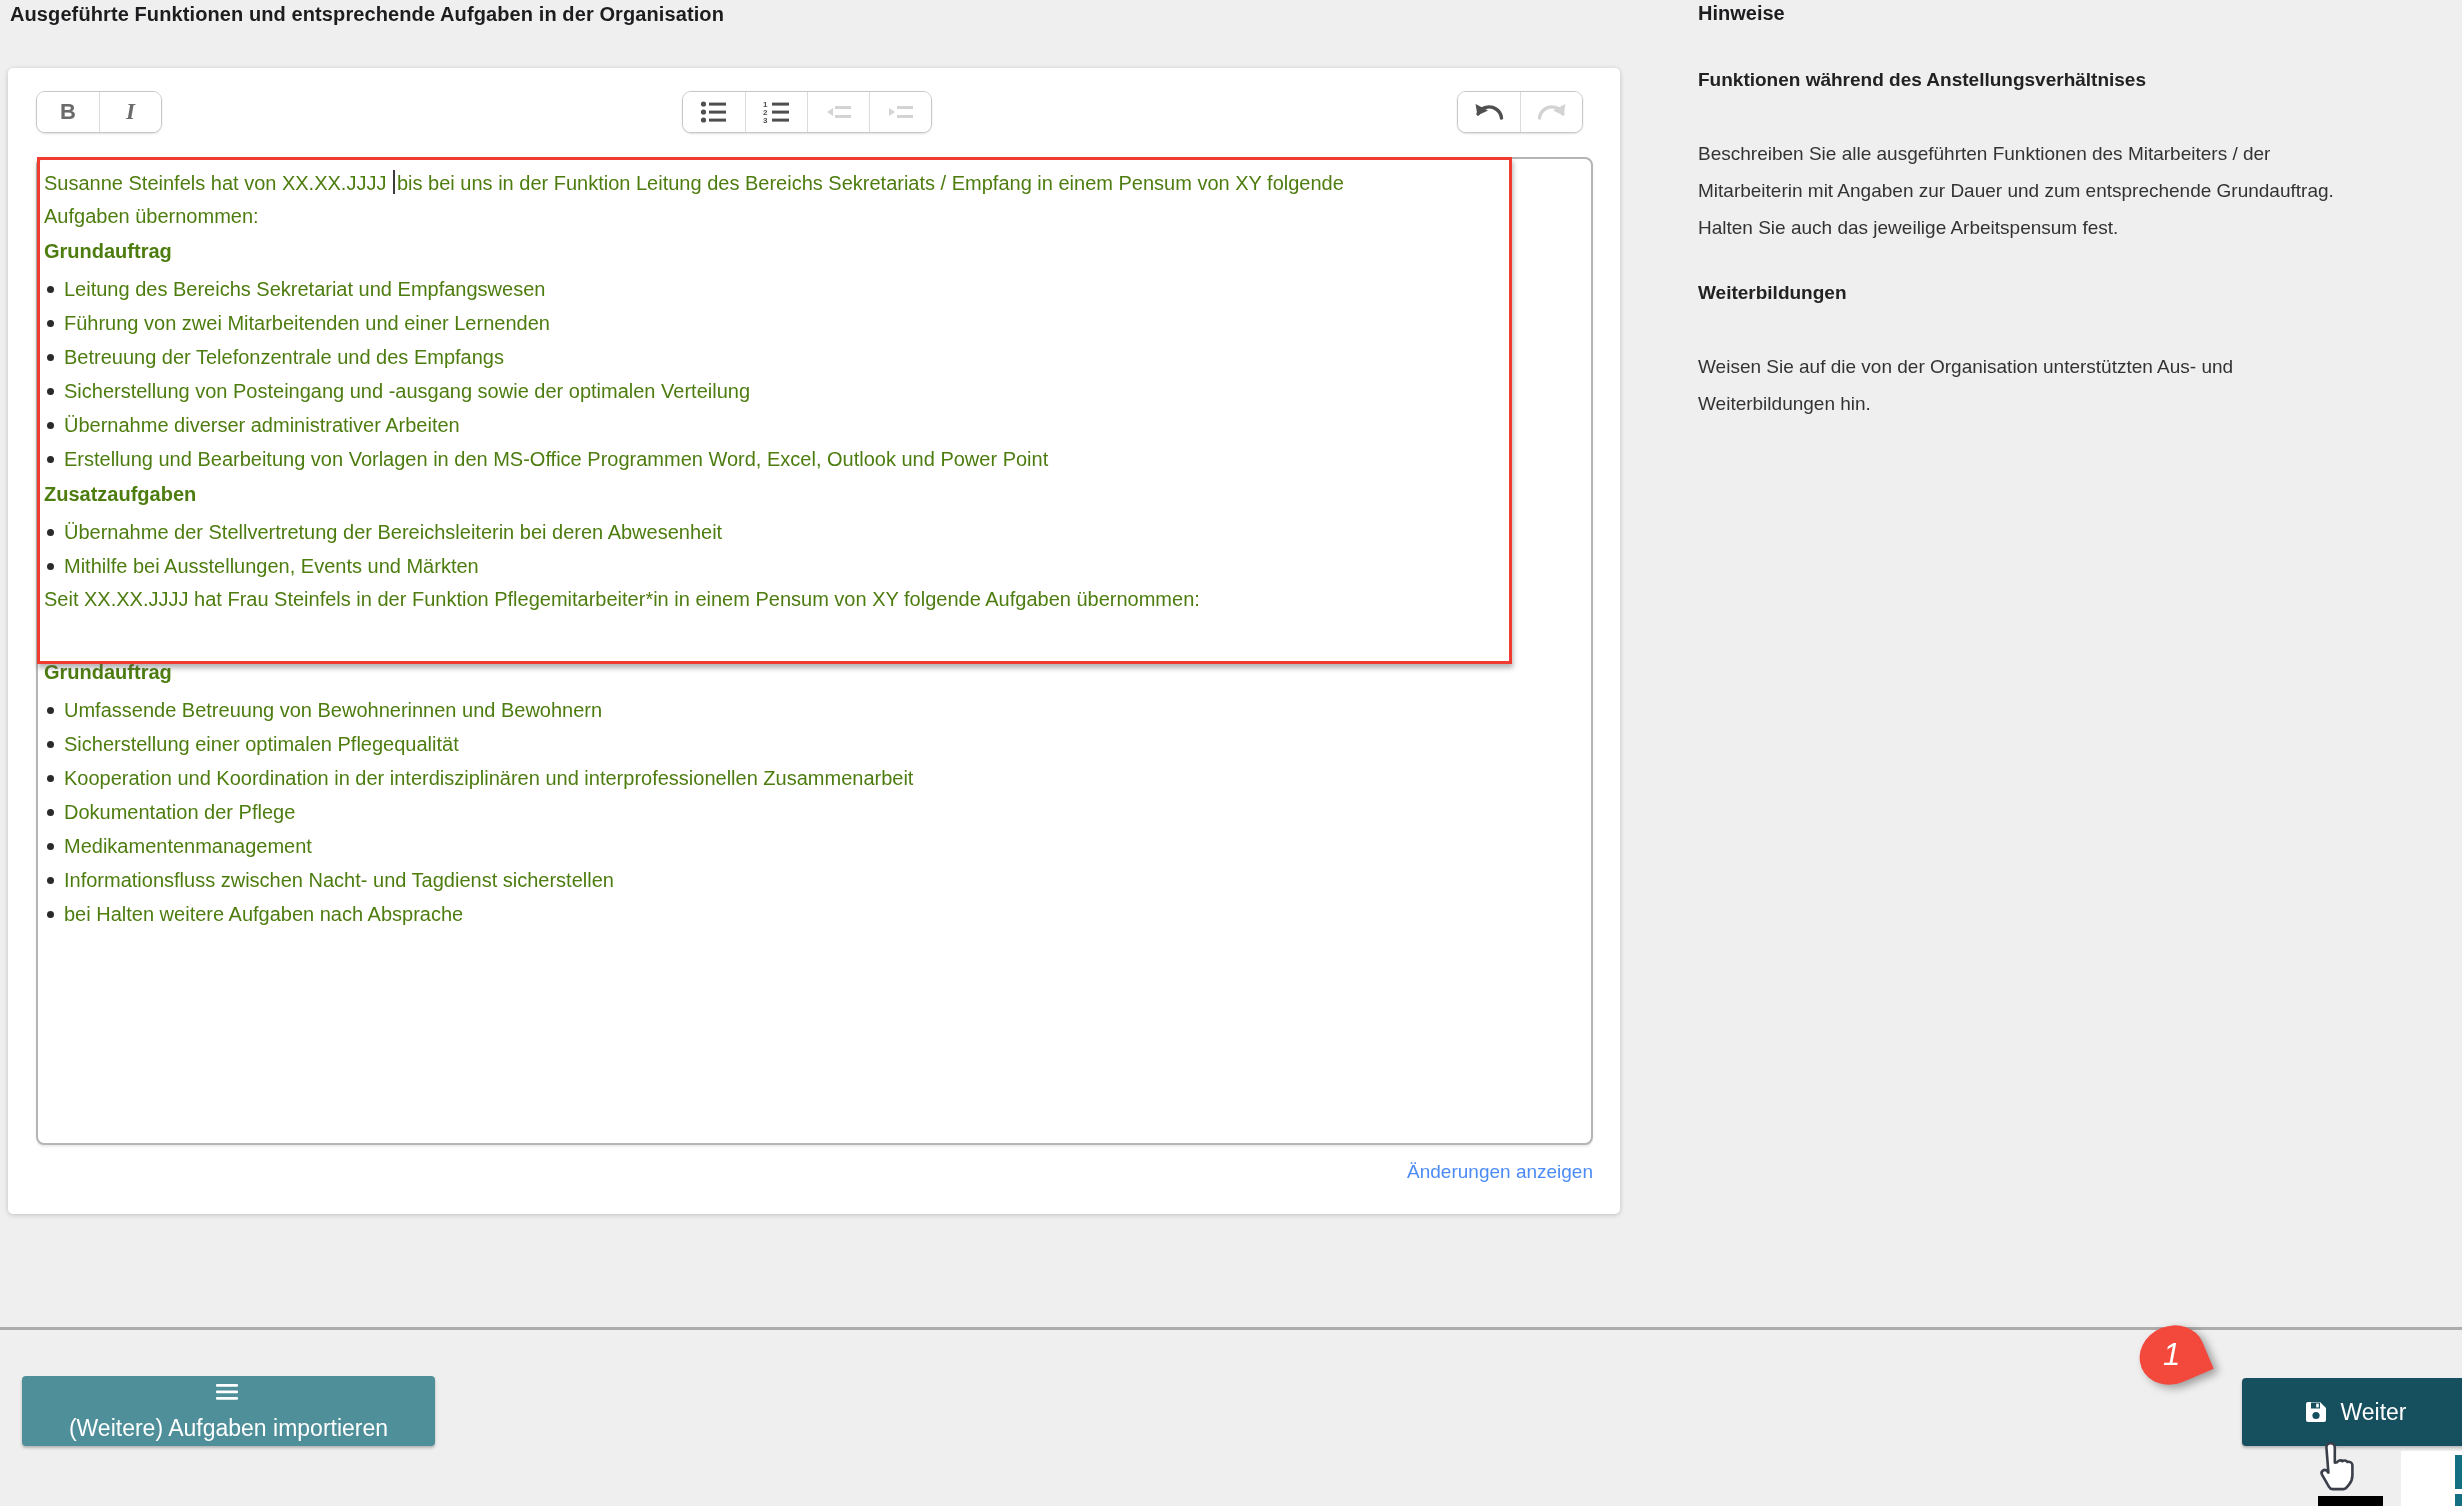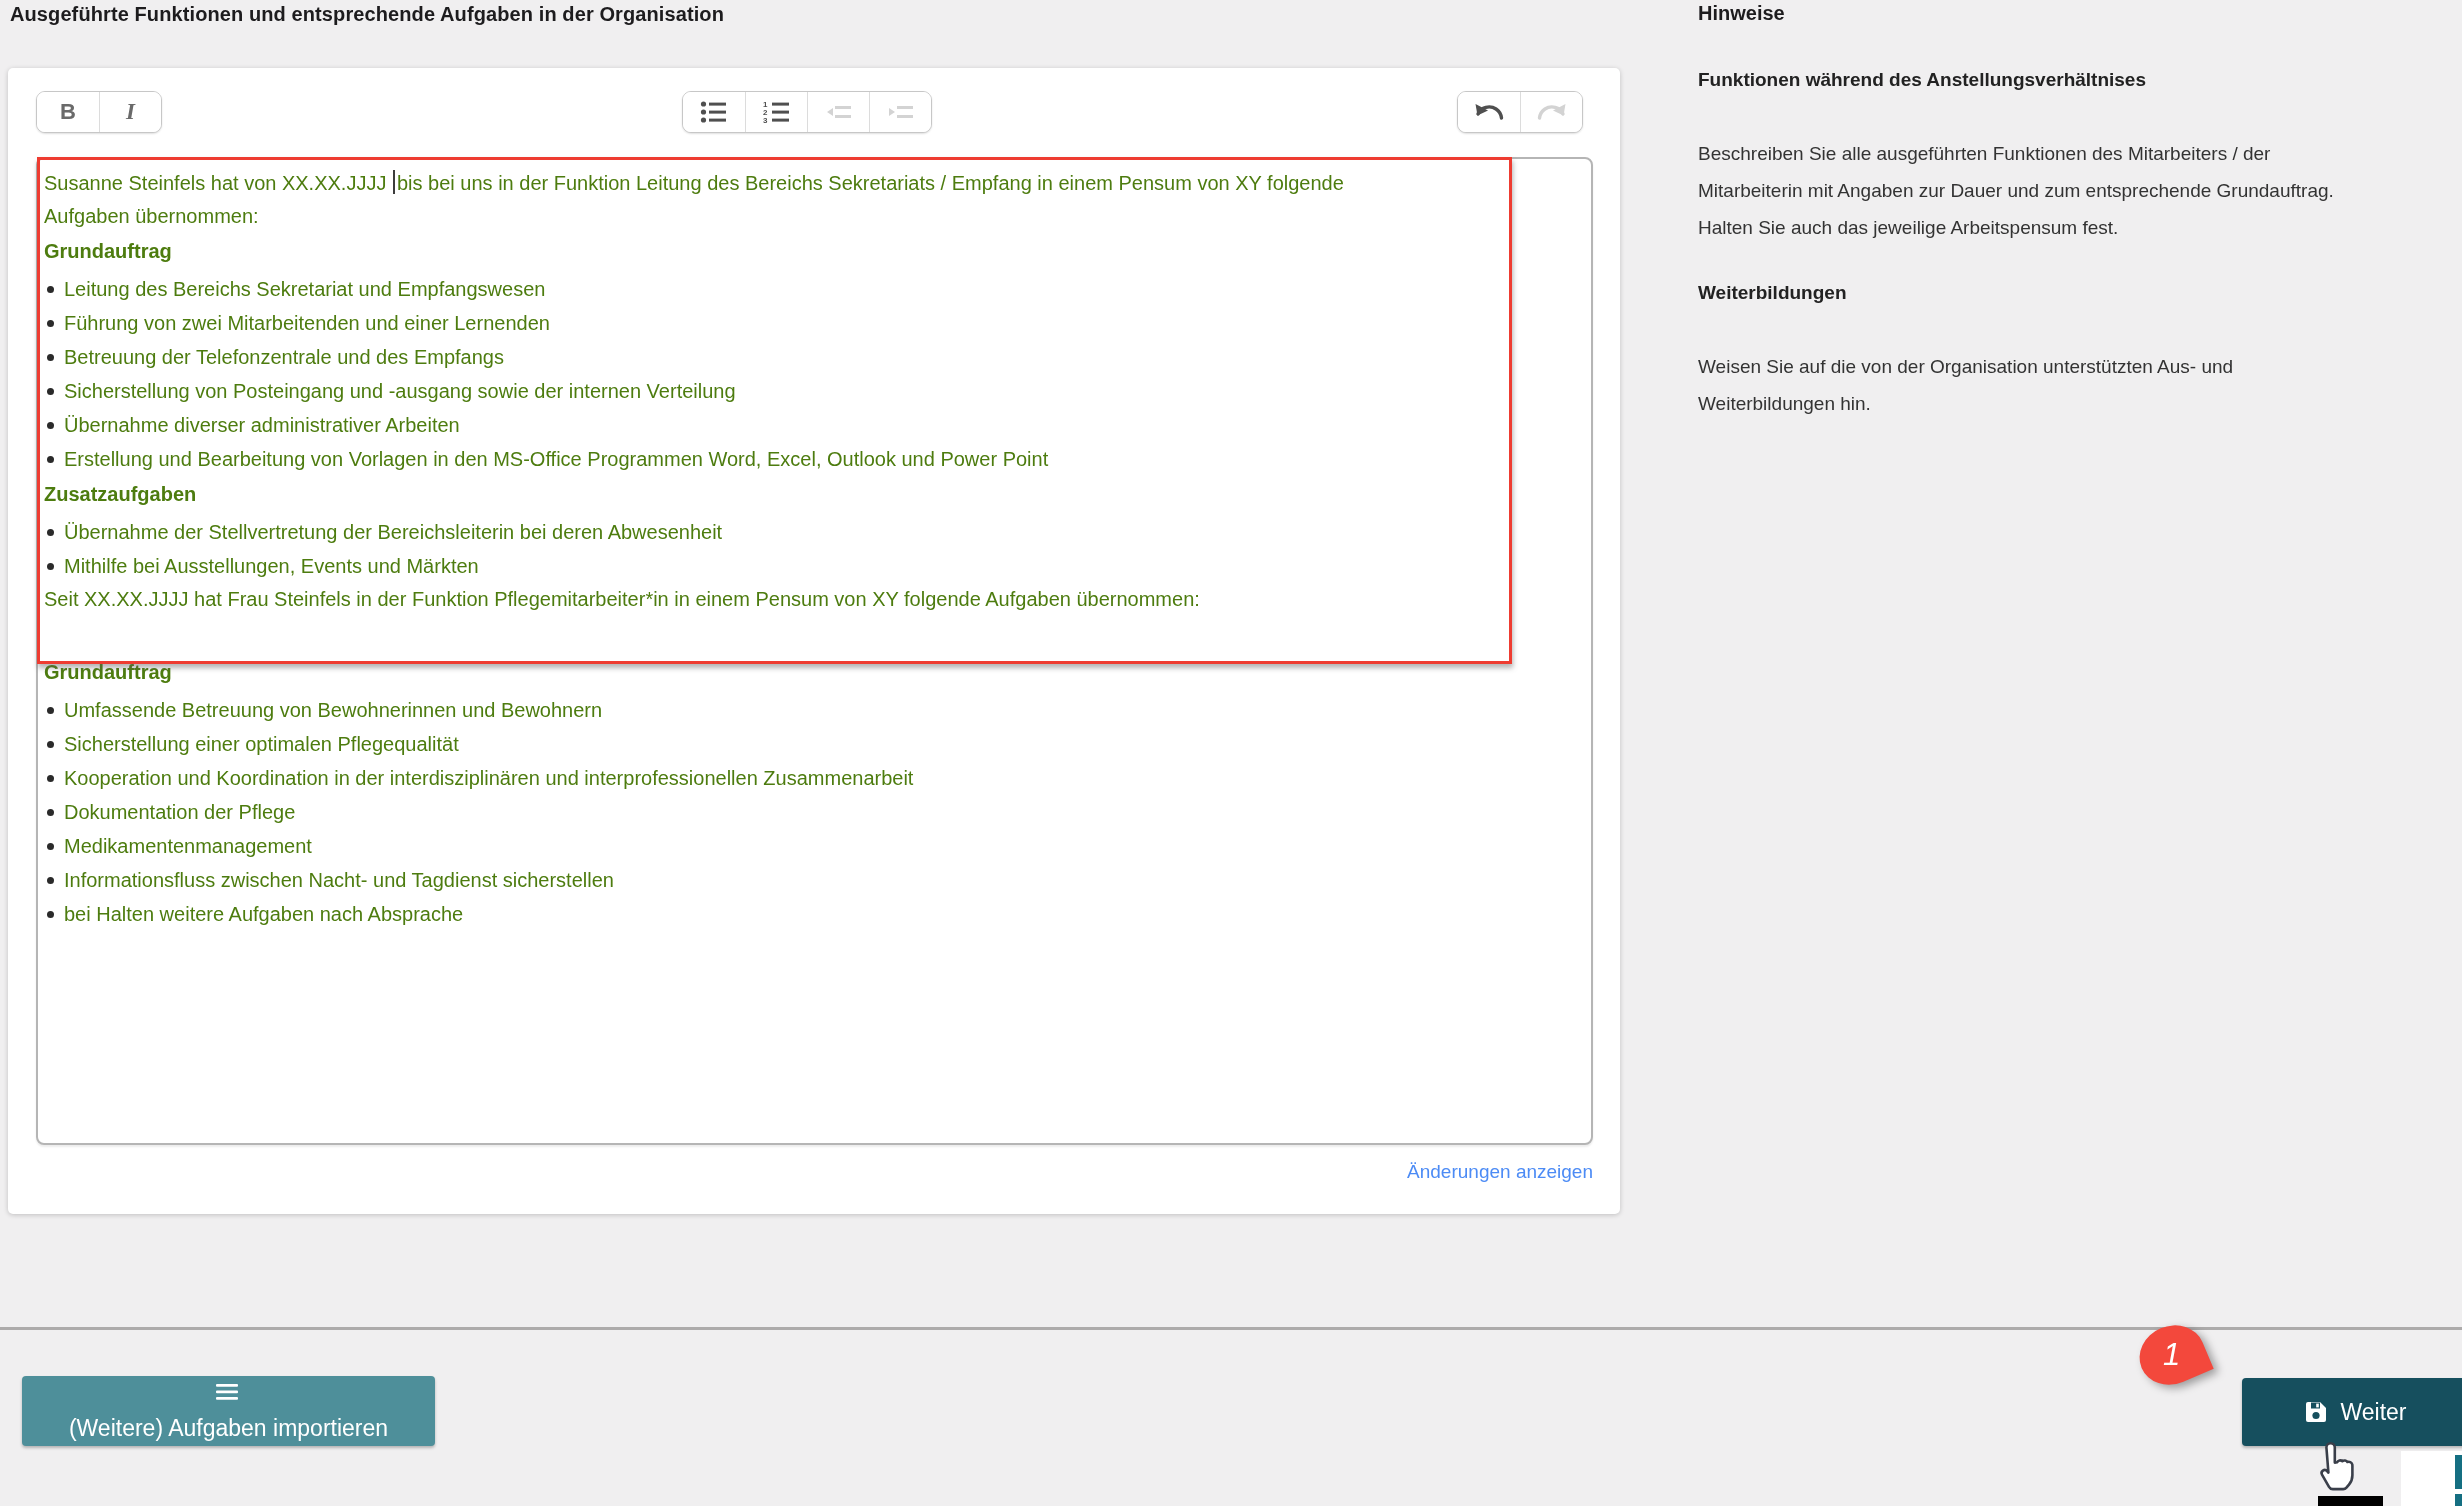--- a/index.html
+++ b/index.html
@@ -186,21 +186,21 @@
 
   <div class="editor-wrap">
     <div class="editor-box">
       <div class="editor-content">
         <p class="p1"><span>Susanne Steinfels hat von XX.XX.JJJJ </span><span class="caret"></span><span>bis bei uns in der Funktion Leitung des Bereichs Sekretariats / Empfang in einem Pensum von XY folgende Aufgaben übernommen:</span></p>
         <div class="ed-h">Grundauftrag</div>
         <ul>
           <li>Leitung des Bereichs Sekretariat und Empfangswesen</li>
           <li>Führung von zwei Mitarbeitenden und einer Lernenden</li>
           <li>Betreuung der Telefonzentrale und des Empfangs</li>
-          <li>Sicherstellung von Posteingang und -ausgang sowie der internen Verteilung</li>
+          <li>Sicherstellung von Posteingang und -ausgang sowie der optimalen Verteilung</li>
           <li>Übernahme diverser administrativer Arbeiten</li>
           <li>Erstellung und Bearbeitung von Vorlagen in den MS-Office Programmen Word, Excel, Outlook und Power Point</li>
         </ul>
         <div class="ed-h">Zusatzaufgaben</div>
         <ul>
           <li>Übernahme der Stellvertretung der Bereichsleiterin bei deren Abwesenheit</li>
           <li>Mithilfe bei Ausstellungen, Events und Märkten</li>
         </ul>
         <p class="p2">Seit XX.XX.JJJJ hat Frau Steinfels in der Funktion Pflegemitarbeiter*in in einem Pensum von XY folgende Aufgaben übernommen:</p>
         <div class="ed-h h3m">Grundauftrag</div>

